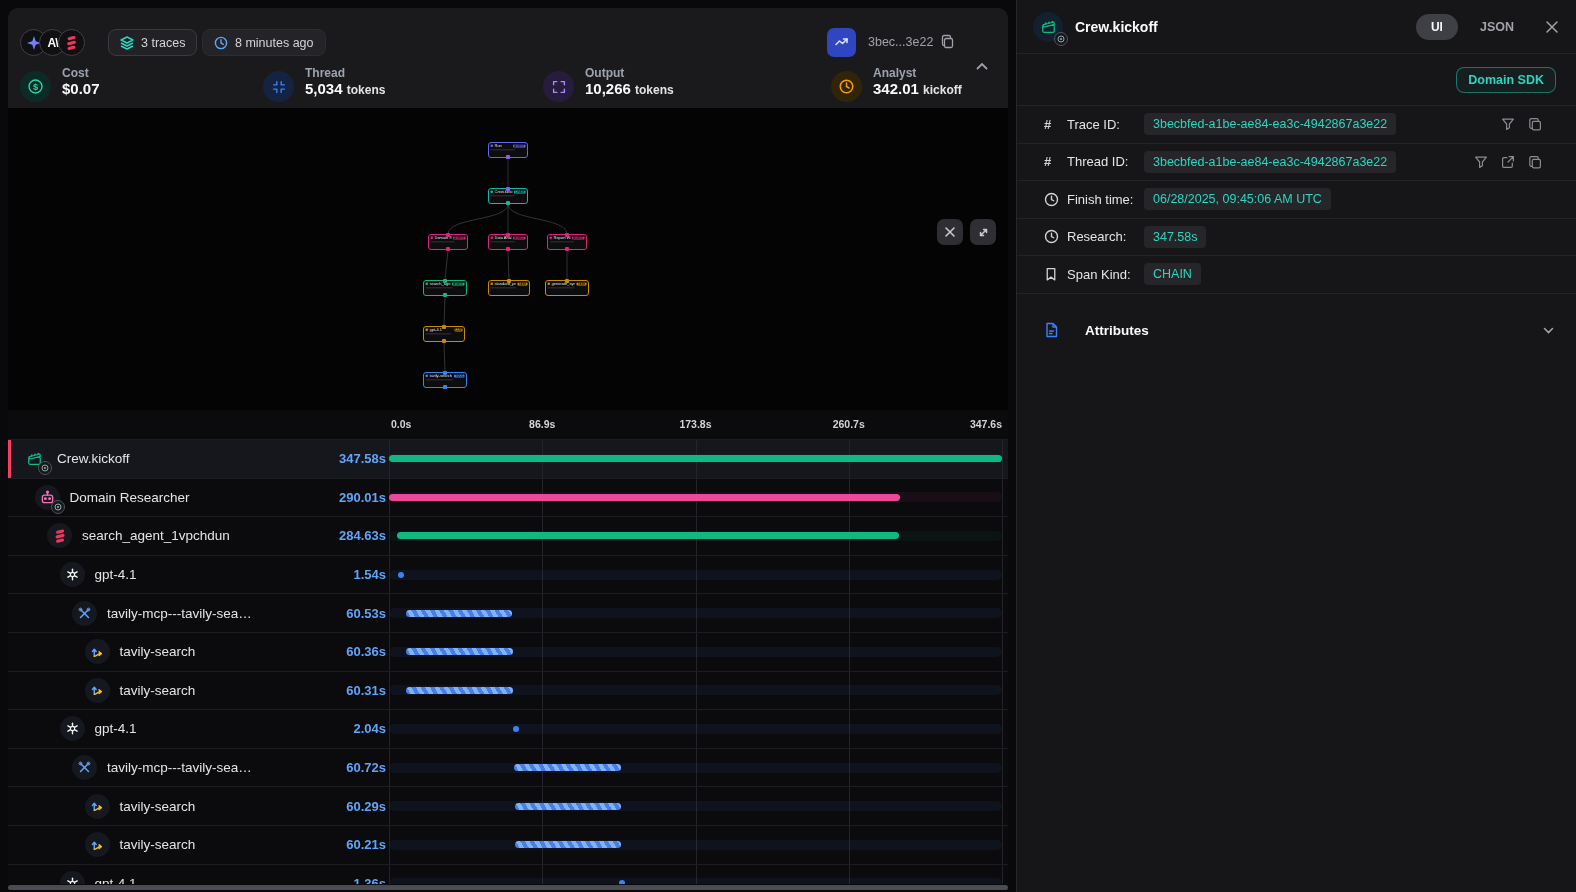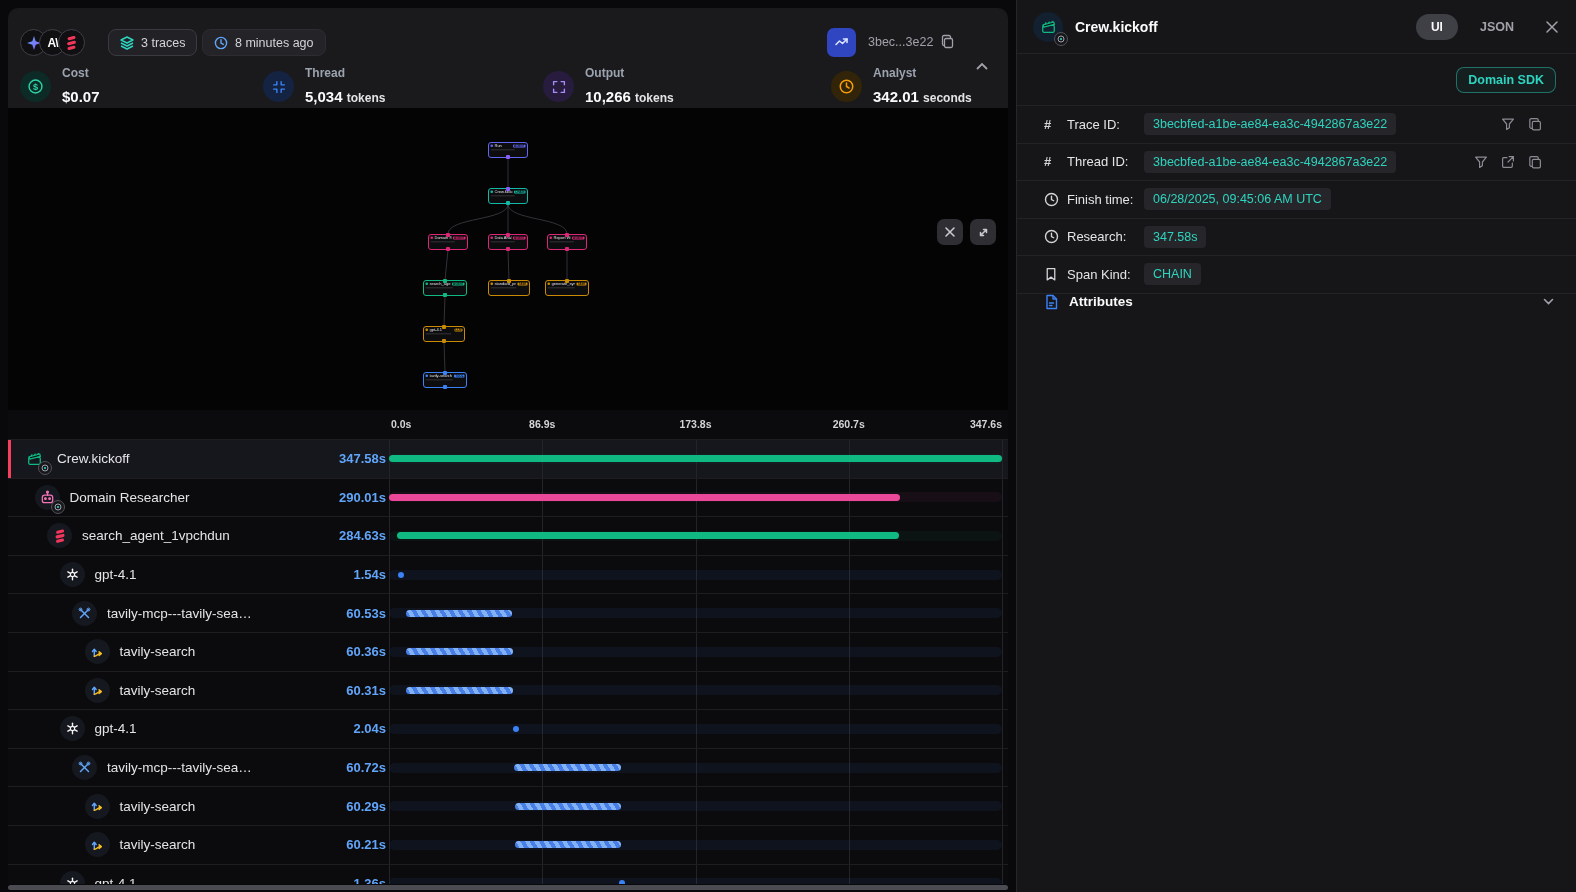--- a/index.html
+++ b/index.html
@@ -27,21 +27,21 @@
   .chart-btn { position:absolute; left:819px; top:20px; width:29px; height:29px;
     border-radius:7px; background:#2f46c0; display:flex; align-items:center; justify-content:center; }
   .trace-id-short { position:absolute; left:860px; top:27px; font-size:12.5px; color:#a1a1aa; }
   .copy-sm { position:absolute; left:932px; top:26px; }
   .collapse-chevron { position:absolute; left:966px; top:50px; }
 
   .stat { position:absolute; top:58px; display:flex; gap:11px; }
   .stat-icon { width:31px; height:31px; border-radius:50%; display:flex; align-items:center;
     justify-content:center; margin-top:5px; }
   .stat-label { font-size:12px; font-weight:bold; color:#9ca3af; }
-  .stat-value { font-size:15px; font-weight:bold; color:#fafafa; margin-top:8px; }
+  .stat-value { font-size:15px; font-weight:bold; color:#fafafa; margin-top:0; }
   .stat-unit { font-size:12px; color:#e4e4e7; }
 
   
   .graph-area { position:relative; height:302px; background:#040405; }
   .graph-node { position:absolute; height:16px; border:1px solid; border-radius:3px;
     background:#0d0d10; }
   .gn-inner { transform:scale(.5); transform-origin:0 0; width:200%; padding:1px 3px; }
   .gn-top { display:flex; align-items:center; gap:3px; }
   .gn-dot { width:5px; height:5px; border-radius:2px; flex:0 0 auto; }
   .gn-name { font-size:8px; color:#e4e4e7; white-space:nowrap; overflow:hidden; flex:1 1 auto; }
@@ -88,21 +88,21 @@
     padding:0 20px; border-bottom:1px solid #232327; }
   .sdk-badge { color:#2dd4bf; font-size:12.5px; font-weight:bold; border:1px solid rgba(45,212,191,.45);
     background:rgba(45,212,191,.05); padding:5px 11px; border-radius:8px; }
   .field { height:37.5px; display:flex; align-items:center; padding:0 34px 0 27px;
     border-bottom:1px solid #232327; }
   .field-icon { width:17px; color:#d4d4d8; font-size:13px; font-weight:bold; }
   .field-label { width:77px; font-size:13px; color:#e4e4e7; margin-left:6px; }
   .chip { background:#26262a; color:#2dd4bf; font-size:12.5px; padding:4px 9px; border-radius:4px;
     white-space:nowrap; }
   .field-actions { margin-left:auto; display:flex; gap:13px; align-items:center; }
-  .attr-row { height:44px; display:flex; align-items:flex-start; padding:0 20px 0 27px; gap:10px; }
+  .attr-row { height:44px; display:flex; align-items:flex-end; padding:0 20px 0 27px; gap:26px; }
   .attr-label { font-size:13.5px; font-weight:bold; color:#fafafa; flex:1 1 auto; }
   svg { display:block; }
 </style>
 </head>
 <body>
 
 <div class="left-panel">
 
   <div class="lp-header">
     <div class="logo-cluster">
@@ -218,21 +218,21 @@
         </div>
         <div class="stat" style="left: 823px;">
           <span class="stat-icon" style="background:#322408">
             <svg width="15" height="15" viewBox="0 0 13 13" fill="none">
               <circle cx="6.5" cy="6.5" r="5.4" stroke="#f59e0b" stroke-width="1.3"></circle>
               <path d="M6.5 3.4 V6.5 L8.7 7.8" stroke="#f59e0b" stroke-width="1.3" stroke-linecap="round"></path>
             </svg>
           </span>
      <span>
             <div class="stat-label">Analyst</div>
-     <div class="stat-value">342.01 <span class="stat-unit">seconds</span></div>
+     <div class="stat-value">342.01 <span class="stat-unit">kickoff</span></div>
           </span>
         </div>
       </div>
   </div>
 
   <div class="graph-area">
     <svg id="graph-edges" width="1000" height="302" style="position:absolute;left:0;top:0">
         <path d="M500,50 L500,80" stroke="#4b4b55" stroke-width="1" fill="none" opacity="0.65"></path>
         <path d="M500,96 C500,113 440,109 440,126" stroke="#4b4b55" stroke-width="1" fill="none" opacity="0.65"></path>
         <path d="M500,96 L500,126" stroke="#4b4b55" stroke-width="1" fill="none" opacity="0.65"></path>

